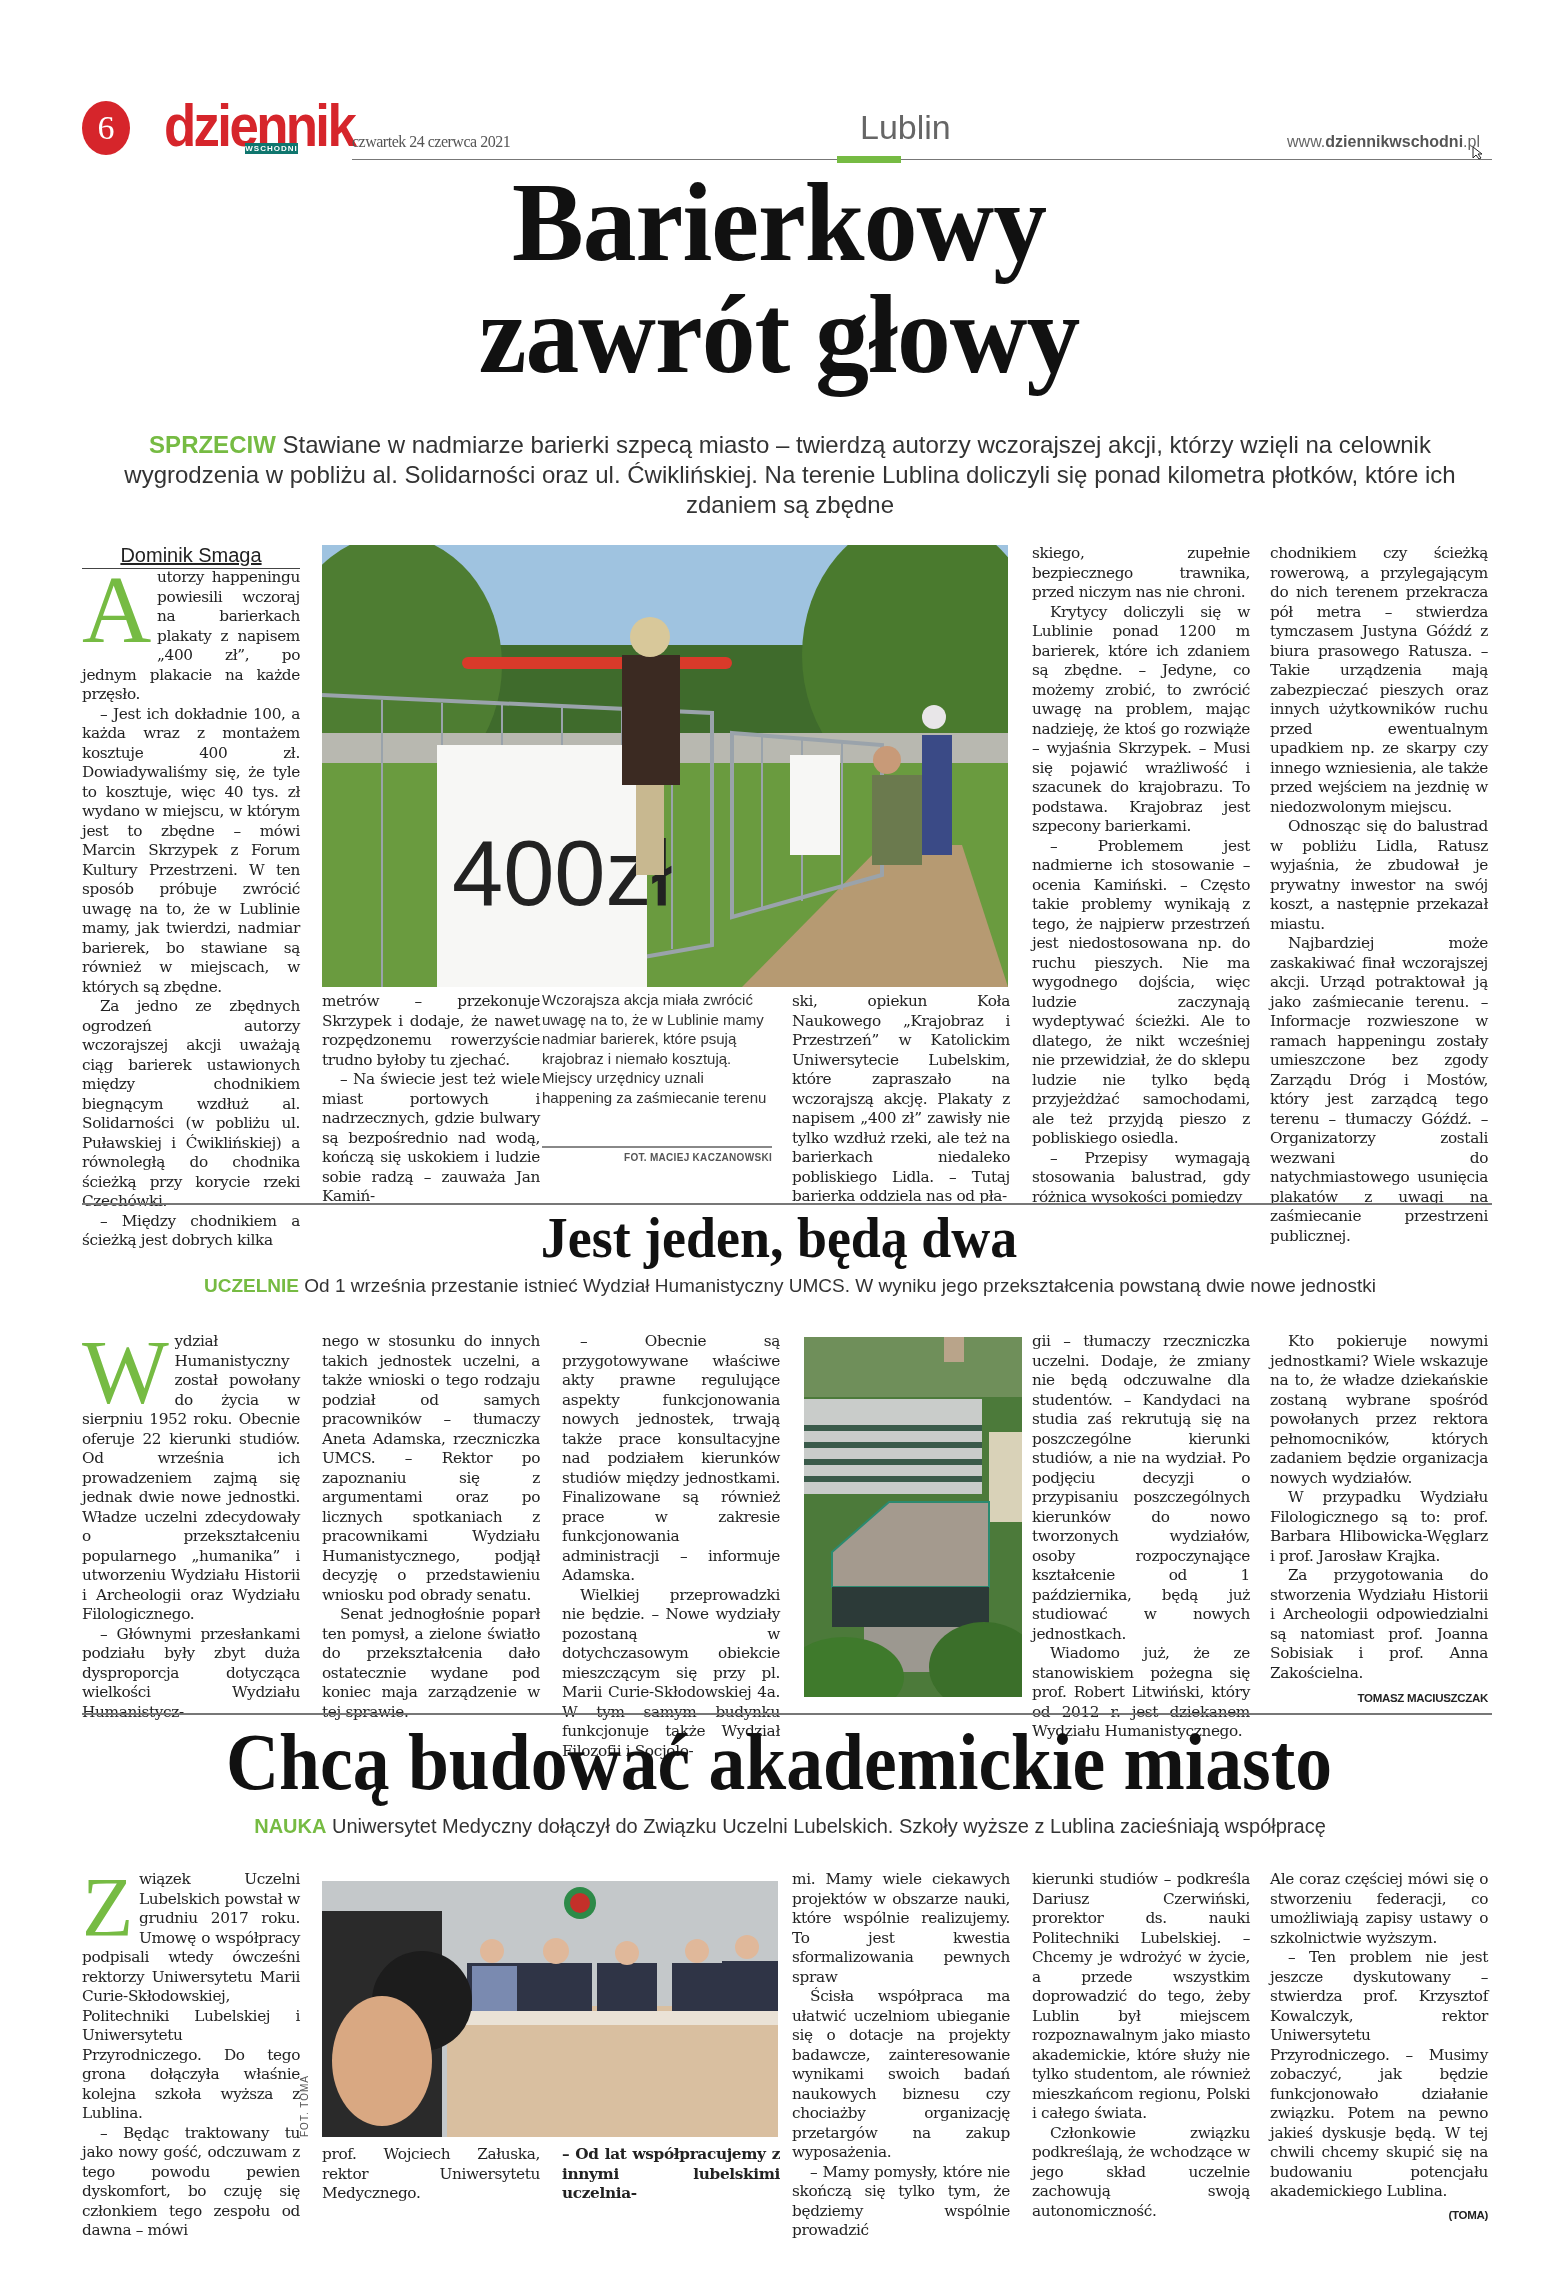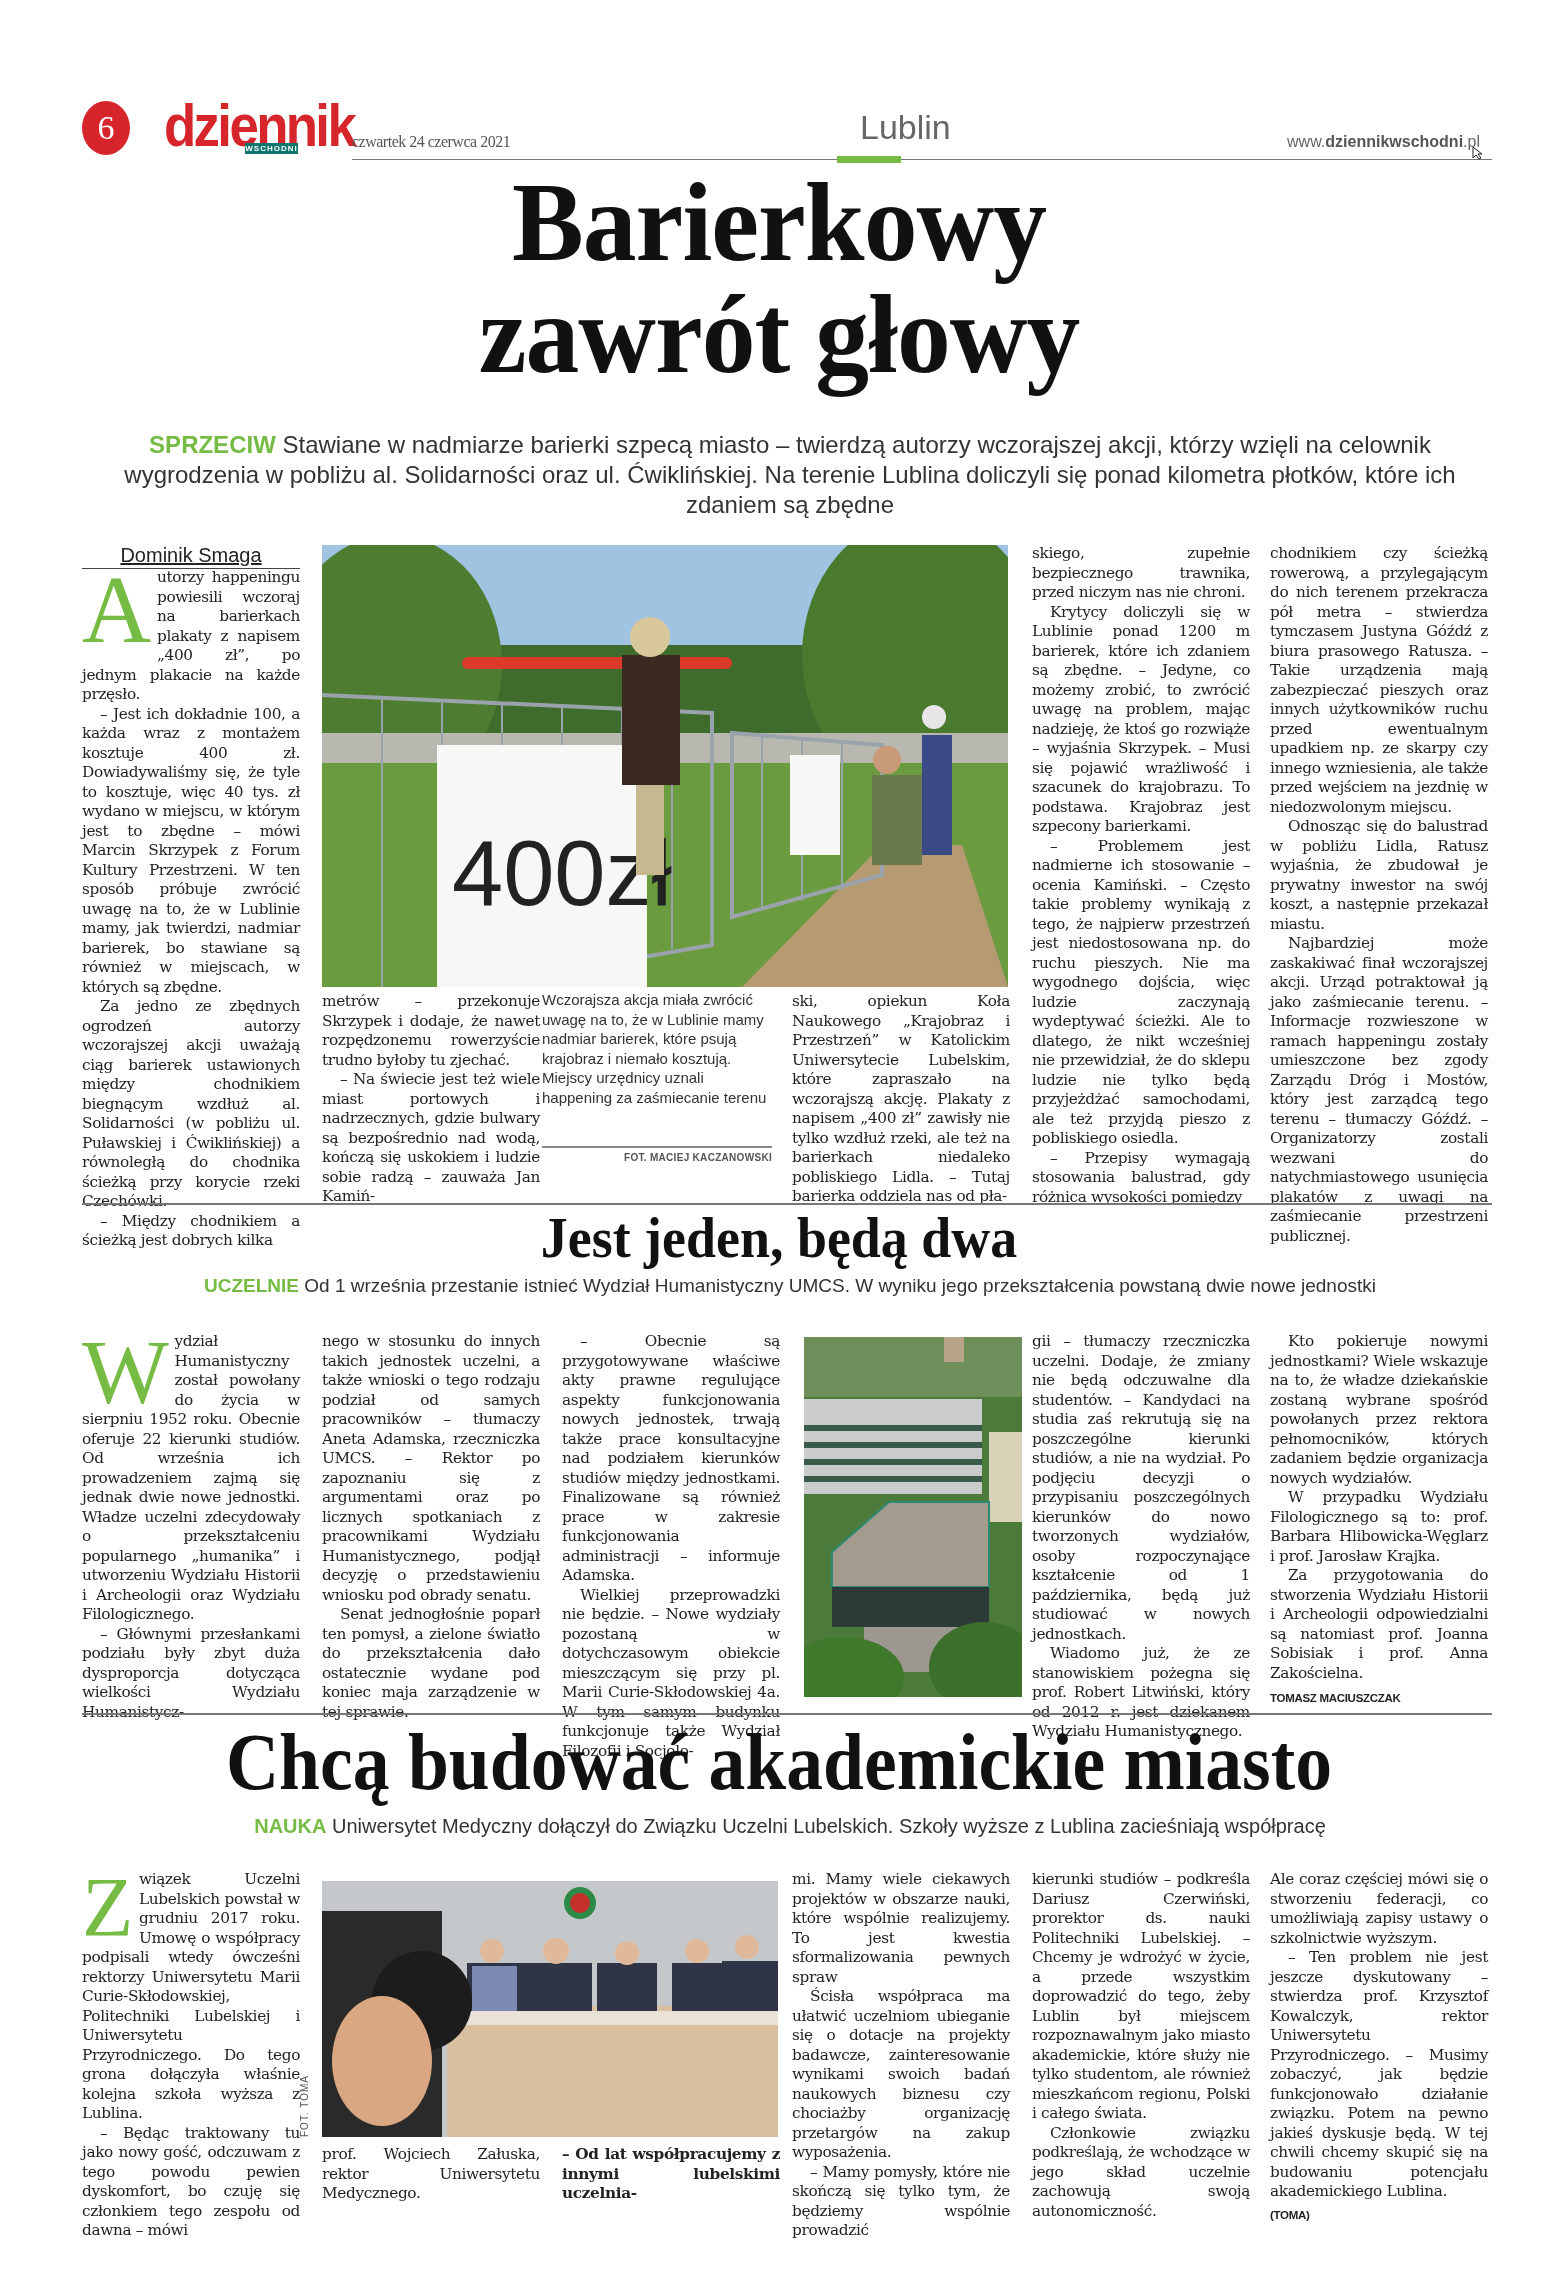--- a/index.html
+++ b/index.html
@@ -79,21 +79,21 @@
 
   .caption {
     position: absolute; left: 542px; top: 990px; width: 230px;
     font-family: "Liberation Sans", sans-serif; font-size: 15px; line-height: 19.5px; color: #333; font-weight: 300;
   }
   .credit-rule { position: absolute; left: 542px; top: 1146px; width: 230px; height: 2px; background: #888; }
   .credit { position: absolute; left: 542px; top: 1152px; width: 230px; text-align: right;
     font-family: "Liberation Sans", sans-serif; font-size: 10px; color: #555; letter-spacing: 0.3px; font-weight: bold; }
 
   .signature { font-family: "Liberation Sans", sans-serif; font-weight: bold; font-size: 11.5px;
-    letter-spacing: -0.3px; color: #222; }
+    text-align: right; letter-spacing: -0.3px; color: #222; }
 
   
   .photo { position: absolute; overflow: hidden; }
   .photo svg { display: block; width: 100%; height: 100%; }
   .vert-credit {
     position: absolute; left: 299px; top: 2137px; transform: rotate(-90deg); transform-origin: left top;
     font-family: "Liberation Sans", sans-serif; font-size: 10px; color: #555; letter-spacing: 1px;
   }
 </style>
 </head>

